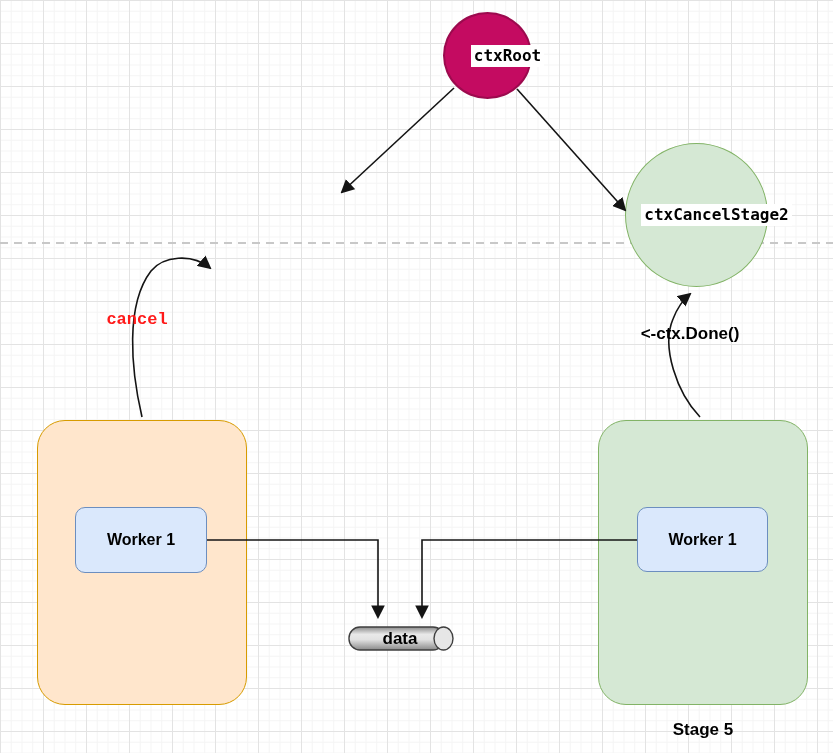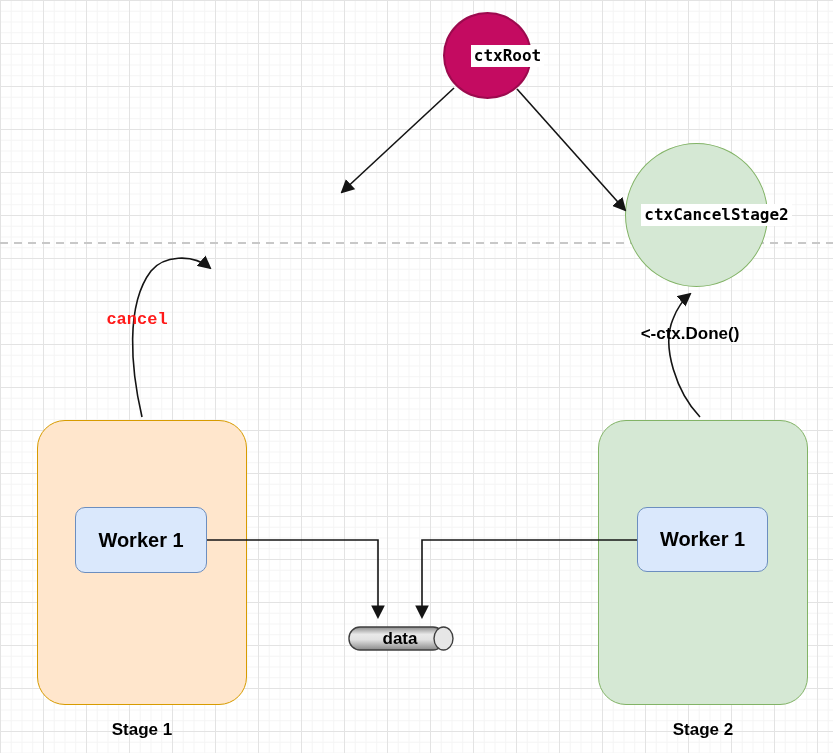--- a/index.html
+++ b/index.html
@@ -21,21 +21,21 @@
     background:repeating-linear-gradient(90deg,#c8c8c8 0 8px,transparent 8px 14px);
   }
   .node{position:absolute;display:flex;align-items:center;justify-content:center;box-sizing:border-box;}
   .circle{border-radius:50%;}
   .node-root{left:443px;top:12px;width:89px;height:87px;background:#C40B61;border:2px solid #9C0A4E;}
   .node-c1{left:196px;top:154px;width:146px;height:144px;background:#FFE6CC;border:2px solid #D79B00;}
   .node-c2{left:625px;top:143px;width:143px;height:144px;background:#D5E8D4;border:1.5px solid #82B366;text-align:center;}
   .stage{border-radius:28px;}
   .stage-1{left:37px;top:420px;width:210px;height:285px;background:#FFE6CC;border:1.5px solid #D79B00;}
   .stage-2{left:598px;top:420px;width:210px;height:285px;background:#D5E8D4;border:1.5px solid #82B366;}
-  .worker{border-radius:10px;background:#DAE8FC;border:1.5px solid #6C8EBF;font-weight:bold;font-size:20px;color:#000;}
+  .worker{border-radius:10px;background:#DAE8FC;border:1.5px solid #6C8EBF;font-weight:bold;font-size:16px;color:#000;}
   .worker-1{left:75px;top:507px;width:132px;height:66px;}
   .worker-2{left:637px;top:507px;width:131px;height:65px;}
   .mono-label{
     font-family:"DejaVu Sans Mono", monospace;font-weight:bold;font-size:16px;color:#000;
     background:#ffffff;padding:1px 3px;white-space:nowrap;line-height:1.25;margin-left:40px;
   }
   .txt{position:absolute;font-weight:bold;font-size:17px;color:#000;text-align:center;white-space:nowrap;}
   .lbl-stage1{left:37px;top:720px;width:210px;}
   .lbl-stage2{left:598px;top:720px;width:210px;}
   .lbl-data{left:348px;top:629px;width:104px;}
@@ -94,16 +94,15 @@
 
     <g>
       <rect x="349" y="627" width="95" height="23" rx="11" fill="url(#cylGrad)" stroke="#3f3f3f" stroke-width="1.4"></rect>
       <ellipse cx="443.5" cy="638.5" rx="9.5" ry="11.5" fill="#e6e6e6" stroke="#3f3f3f" stroke-width="1.4"></ellipse>
     </g>
   </svg>
 
   <div class="txt lbl-cancel">cancel</div>
   <div class="txt lbl-done">&lt;-ctx.Done()</div>
   <div class="txt lbl-data">data</div>
-  <div class="txt lbl-stage1">Stage 1</div>
-  <div class="txt lbl-stage2">Stage 2</div>
+  <div class="txt lbl-stage2">Stage 5</div>
 
 </div>
 
 </body></html>

